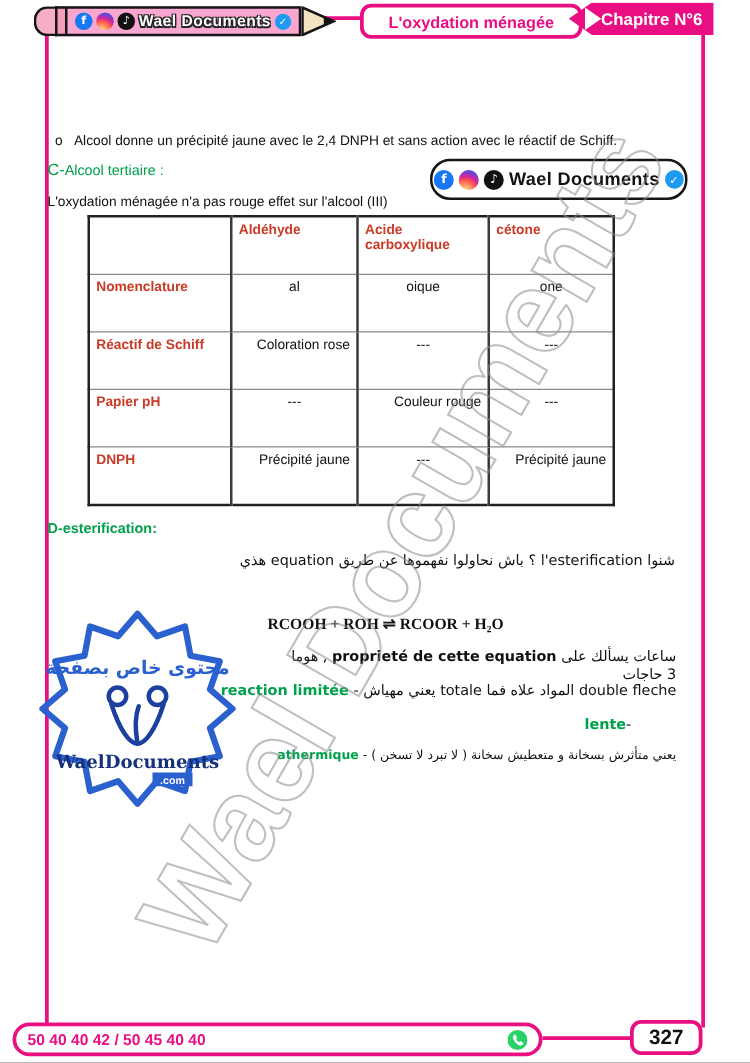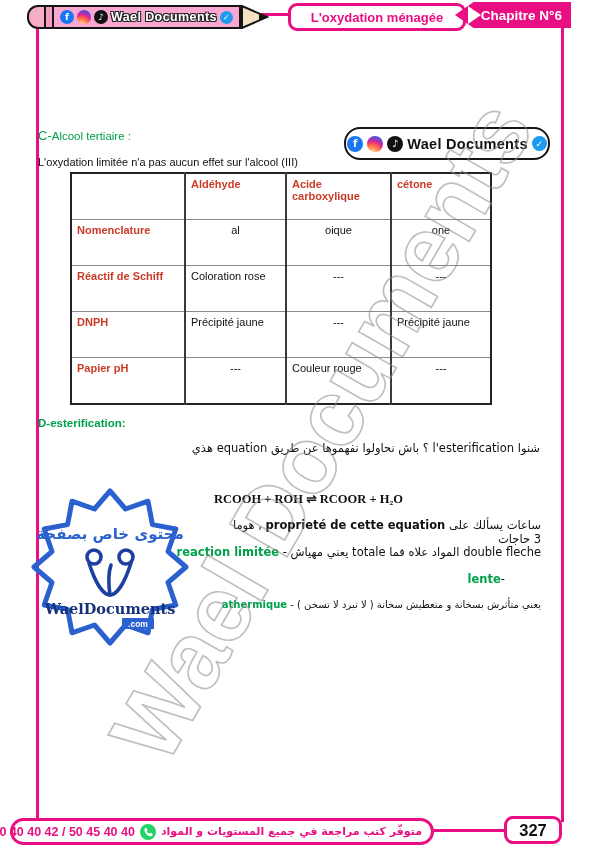--- a/index.html
+++ b/index.html
@@ -52,21 +52,21 @@
   .badge .brand{font-weight:bold;font-size:14.5px;color:#111;letter-spacing:.3px;}
   .badge .check{width:15px;height:15px;font-size:9px;}
   .line-alcool3{position:absolute;left:38px;top:156px;font-size:11px;}
   
   .tbl{position:absolute;left:70px;top:172px;width:420px;border-collapse:collapse;table-layout:fixed;border:2px solid #222;}
   .tbl th,.tbl td{border-left:2px solid #3a3a3a;border-top:1.2px solid #8a8a8a;padding:4px 5px;font-size:11px;
     vertical-align:top;height:37px;overflow:hidden;}
   .tbl th{color:var(--red);font-weight:bold;text-align:left;}
   .tbl .row-label{color:var(--red);font-weight:bold;text-align:left;margin-left:16px;}
   .c-center{text-align:center;}
-  .c-left{text-align:left;}
+  .c-left{text-align:right;}
   
   .arabic{font-family:"DejaVu Sans",sans-serif;direction:rtl;text-align:right;unicode-bidi:plaintext;}
   .d-head{position:absolute;left:38px;top:417px;font-weight:bold;color:var(--green);font-size:11.5px;}
   .intro{position:absolute;left:190px;top:441px;width:350px;font-size:11.5px;}
   .eq1{position:absolute;left:204px;top:465px;font-size:15px;font-style:italic;
     font-family:"DejaVu Serif","DejaVu Sans",serif;}
   .eq1 .tail{font-style:normal;}
   .eq2{position:absolute;left:214px;top:491px;font-size:12.5px;font-weight:600;font-family:Liberation Serif, serif;}
   .props-intro{position:absolute;left:225px;top:518px;width:316px;font-size:11.5px;}
   .props-intro .b{font-weight:bold;}
@@ -110,34 +110,37 @@
     <svg width="28" height="24" viewBox="0 0 28 24">
       <polygon points="1,1 1,23 26,12" fill="#f3e3c0" stroke="#151515" stroke-width="2"></polygon>
       <polygon points="18,8.4 26,12 18,15.6" fill="#151515"></polygon>
     </svg>
   </div>
 
   <div class="title-box">L'oxydation ménagée</div>
   <div class="ribbon">Chapitre N°6</div>
   <div class="ribbon-notch"></div>
 
+  <div class="bullet-line">
+    <span class="marker">o</span><span>Alcool donne un précipité jaune avec le 2,4 DNPH et sans action avec le réactif de Schiff.</span>
+  </div>
 
   <div class="section-c">
     <span class="prefix">C-</span><span>Alcool tertiaire :</span>
   </div>
 
   <div class="badge">
     <span class="icon fb">f</span>
     <span class="icon ig"></span>
     <span class="icon tt">♪</span>
     <span class="brand">Wael Documents</span>
     <span class="check">✓</span>
   </div>
 
-  <div class="line-alcool3">L'oxydation limitée n'a pas aucun effet sur l'alcool (III)</div>
+  <div class="line-alcool3">L'oxydation ménagée n'a pas rouge effet sur l'alcool (III)</div>
 
   <table class="tbl">
     <colgroup>
         <col style="width:114px">
         <col style="width:101px">
         <col style="width:105px">
         <col style="width:100px">
       </colgroup>
     <tbody>
         <tr>
@@ -152,30 +155,30 @@
       <td class="c-center">oique</td>
       <td class="c-center">one</td>
     </tr>
     <tr>
       <td class="row-label" style="border-left:none">Réactif de Schiff</td>
       <td class="c-left">Coloration rose</td>
       <td class="c-center">---</td>
       <td class="c-center">---</td>
     </tr>
     <tr>
+      <td class="row-label" style="border-left:none">Papier pH</td>
+      <td class="c-center">---</td>
+      <td class="c-left">Couleur rouge</td>
+      <td class="c-center">---</td>
+    </tr>
+    <tr>
       <td class="row-label" style="border-left:none">DNPH</td>
       <td class="c-left">Précipité jaune</td>
       <td class="c-center">---</td>
       <td class="c-left">Précipité jaune</td>
-    </tr>
-    <tr>
-      <td class="row-label" style="border-left:none">Papier pH</td>
-      <td class="c-center">---</td>
-      <td class="c-left">Couleur rouge</td>
-      <td class="c-center">---</td>
     </tr>
   </tbody>
     </table>
 
   <div class="d-head">D-esterification:</div>
 
   <div class="intro arabic">شنوا l'esterification ؟ باش نحاولوا  نفهموها عن طريق  equation  هذي</div>
 
 
   <div class="eq2">RCOOH + ROH  ⇌ RCOOR + H₂O</div>
@@ -208,21 +211,20 @@
     <text x="80" y="131" text-anchor="middle" font-family="DejaVu Serif" font-size="14.5" font-weight="bold" fill="#16307a">WaelDocuments</text>
     <rect x="92" y="135" width="32" height="11" fill="#2b61cf"></rect>
     <text x="108" y="144" text-anchor="middle" font-family="Liberation Sans" font-size="8.5" font-weight="bold" fill="#ffffff">.com</text>
   </svg>
 
   <svg class="watermark" width="600" height="850" viewBox="0 0 600 850">
     <text x="320" y="465" transform="rotate(-60 320 430)" text-anchor="middle" font-family="Liberation Sans" font-size="96" font-weight="bold" textLength="740" lengthAdjust="spacingAndGlyphs" fill="none" stroke="#8c8c8c" stroke-width="1.7">Wael Documents</text>
   </svg>
 
   <div class="footer-pill">
-    <span class="f-msg">متوفّر كتب مراجعة في جميع المستويات و المواد</span>
     <svg width="16" height="16" viewBox="0 0 16 16" style="flex:0 0 auto">
       <circle cx="8" cy="8" r="8" fill="#25d366"></circle>
       <path d="M5.1,3.9 C5.7,3.5 6.3,3.7 6.7,4.3 L7.4,5.5 C7.7,6 7.5,6.5 7.1,6.9 C6.9,7.1 6.9,7.4 7.1,7.8 C7.5,8.5 8.1,9.1 8.8,9.4 C9.2,9.6 9.5,9.6 9.7,9.3 C10.1,8.9 10.6,8.8 11.1,9.1 L12.2,9.9 C12.8,10.3 12.9,11 12.4,11.5 C11.6,12.4 10.4,12.6 9.2,12.1 C7.2,11.2 5.5,9.5 4.7,7.4 C4.3,6.2 4.3,4.8 5.1,3.9 Z" fill="#ffffff"></path>
     </svg>
     <span class="f-phones">50 40 40 42 / 50 45 40 40</span>
   </div>
   <div class="f-line"></div>
   <div class="page-box">327</div>
 
 </div>

